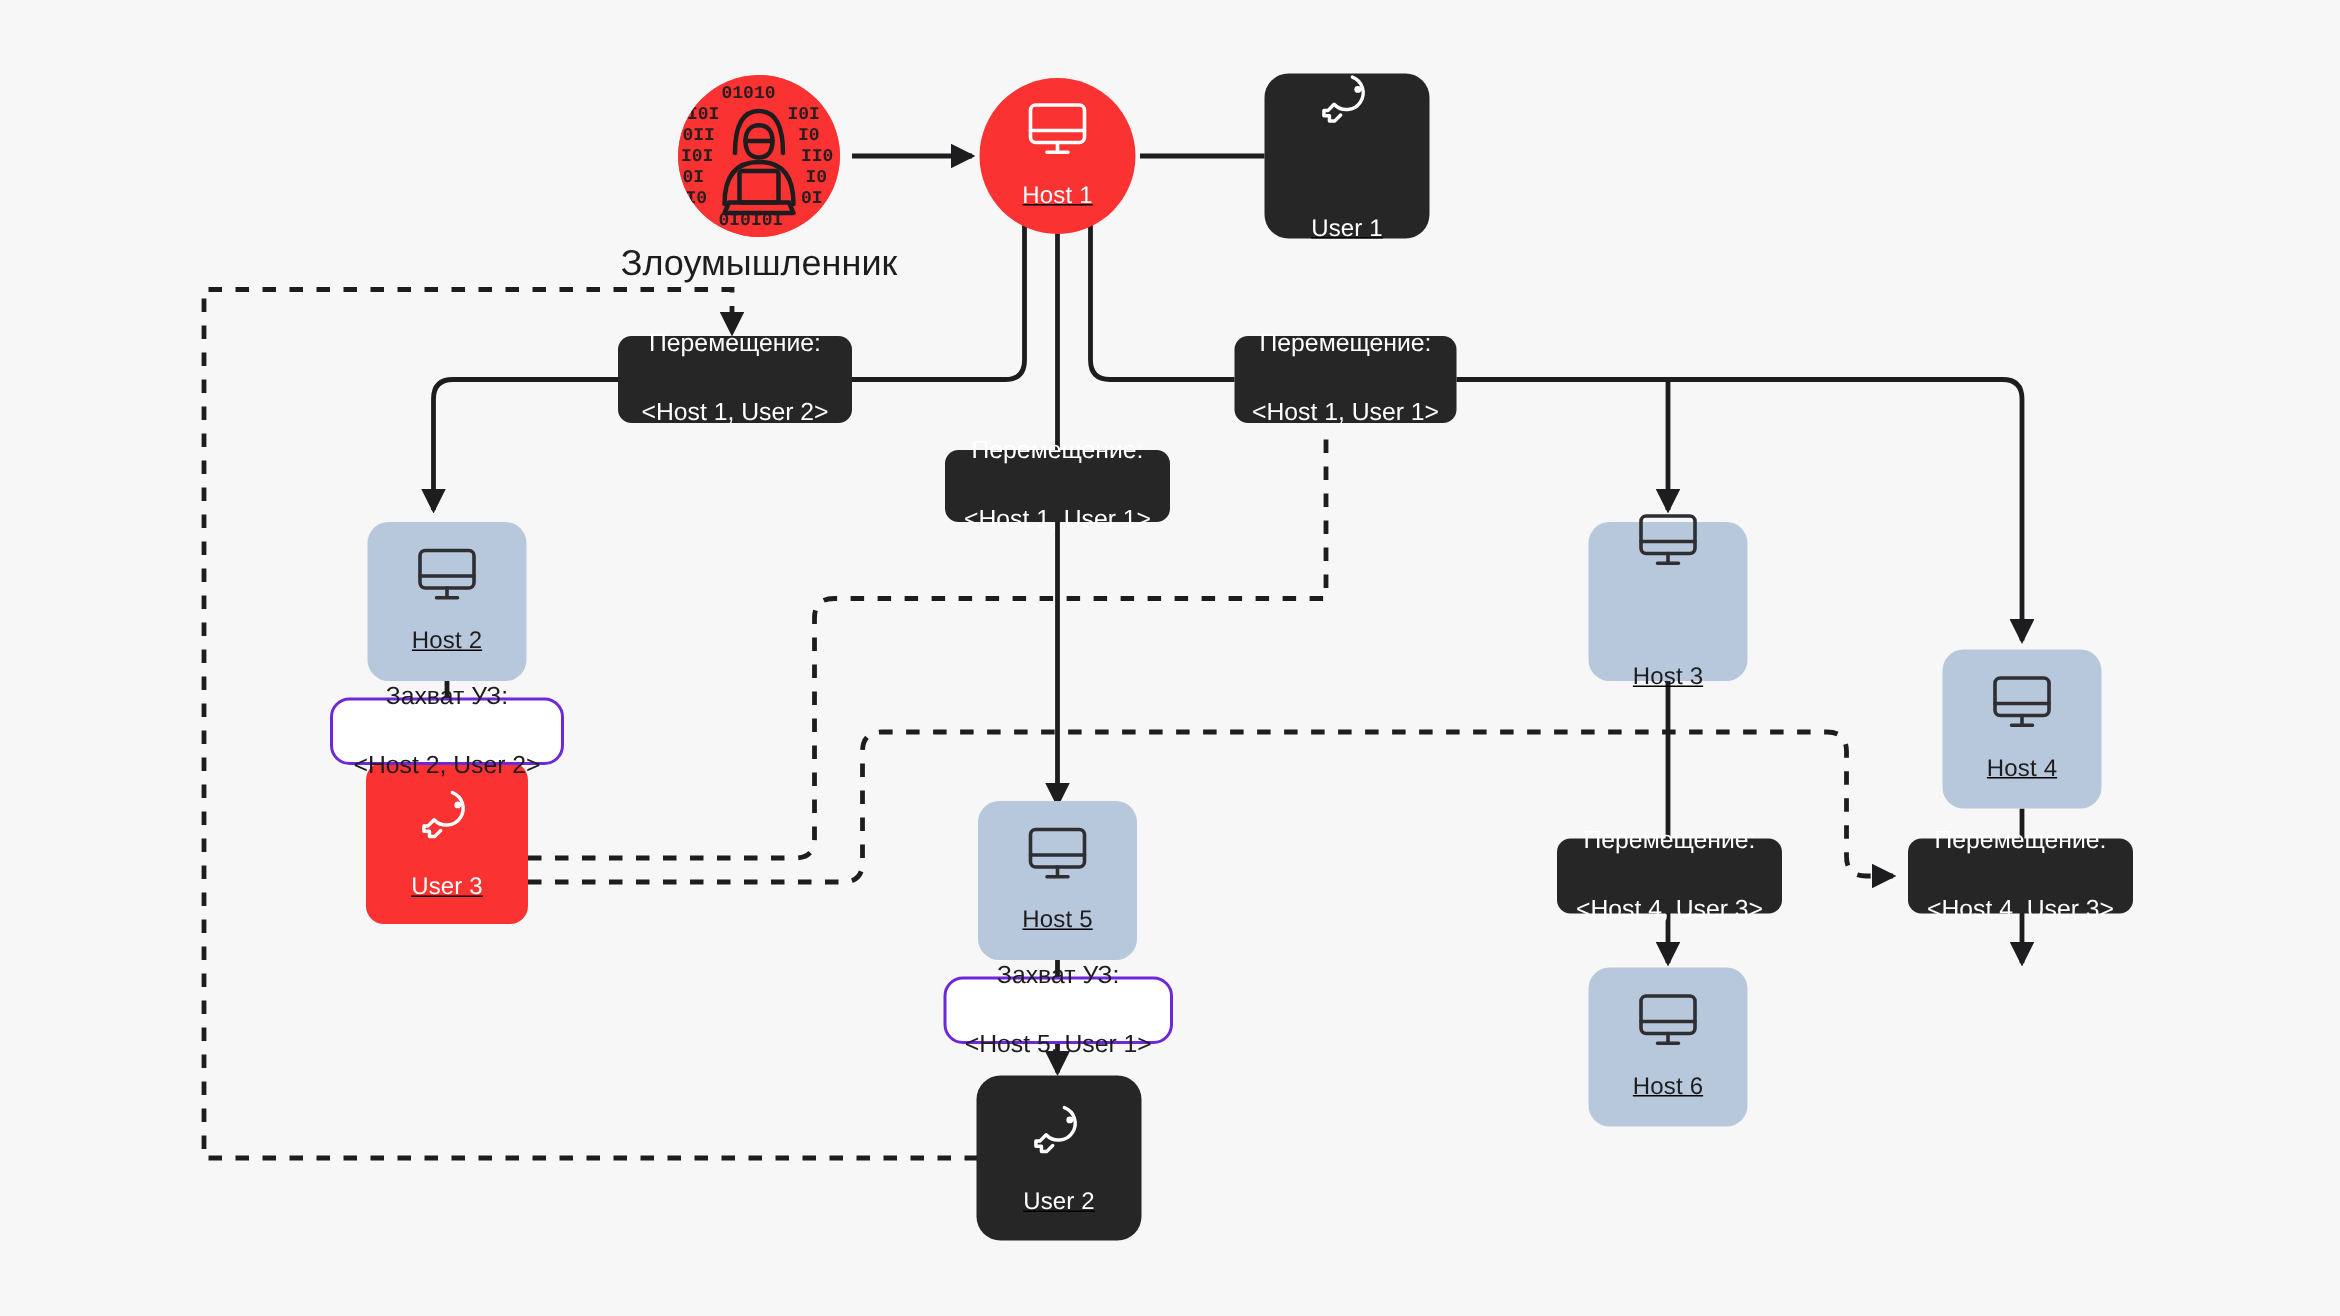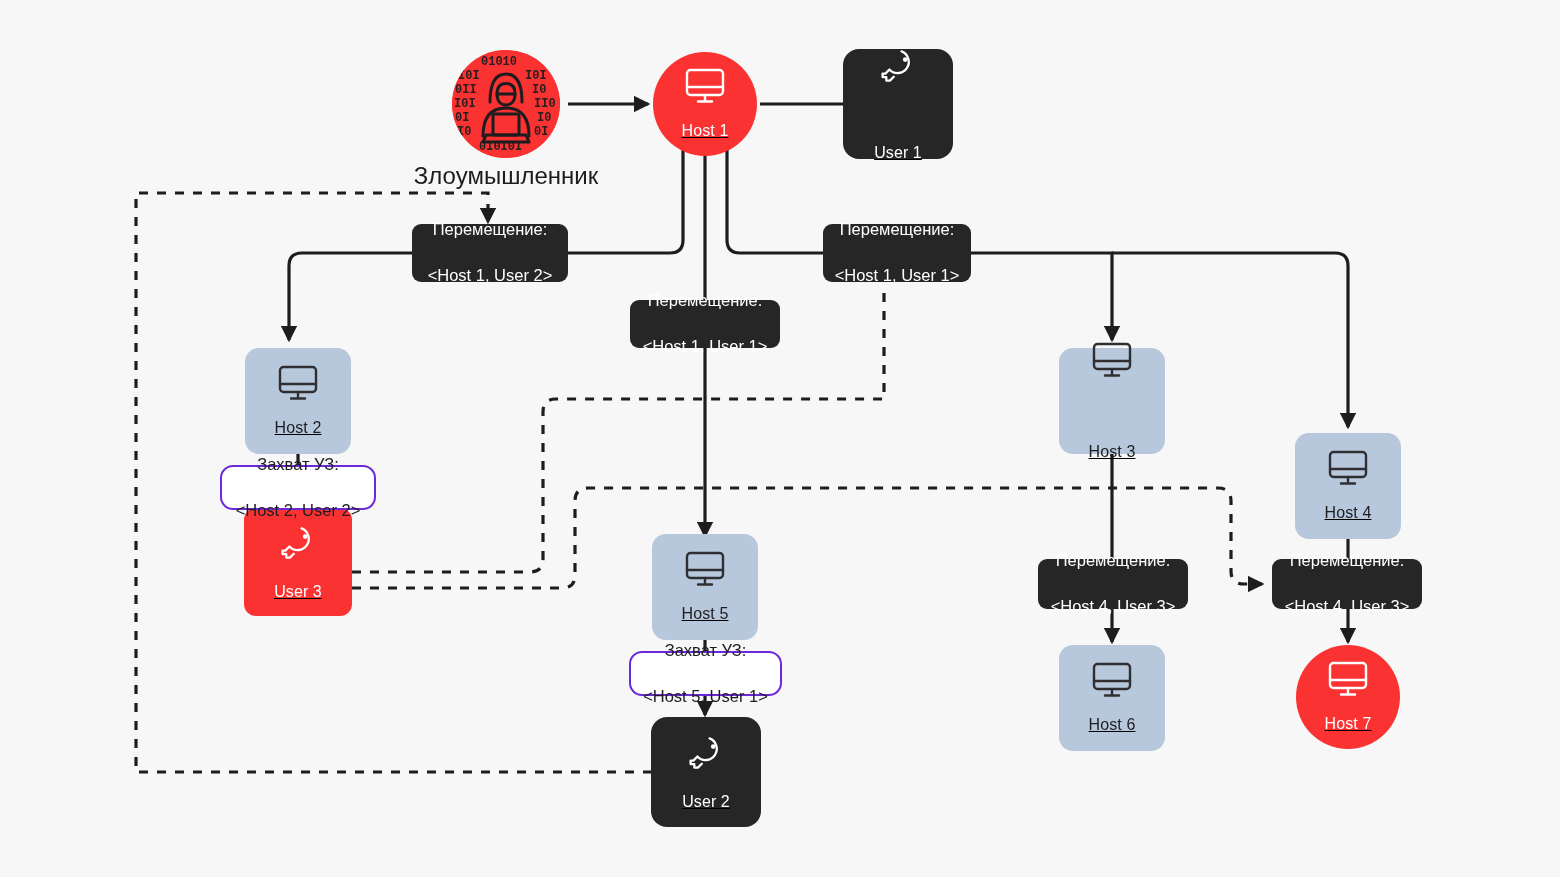--- a/index.html
+++ b/index.html
@@ -298,30 +298,20 @@
     <span class="glyph">
       <svg width="40" height="36" viewBox="0 0 40 36" fill="none" stroke="#2e2e33" stroke-width="2.4" stroke-linejoin="round" stroke-linecap="round">
         <rect x="2" y="2" width="36" height="25" rx="3.5"></rect>
         <path d="M2,19 L38,19"></path>
         <path d="M20,27 L20,33 M13,33.5 L27,33.5"></path>
       </svg>
     </span>
     <span class="cap">Host 4</span>
   </div>
 
-  <div class="node circle-red" style="left:1296px; top:645px;">
-    <span class="glyph">
-      <svg width="40" height="36" viewBox="0 0 40 36" fill="none" stroke="#ffffff" stroke-width="2.4" stroke-linejoin="round" stroke-linecap="round">
-        <rect x="2" y="2" width="36" height="25" rx="3.5"></rect>
-        <path d="M2,19 L38,19"></path>
-        <path d="M20,27 L20,33 M13,33.5 L27,33.5"></path>
-      </svg>
-    </span>
-    <span class="cap">Host 7</span>
-  </div>
 
   <div class="lbl lbl-dark" style="left:412px; top:224px; width:156px; height:58px;">
     <span class="l1">Перемещение:</span>
     <span class="l2">&lt;Host 1, User 2&gt;</span>
   </div>
 
   <div class="lbl lbl-dark" style="left:823px; top:224px; width:148px; height:58px;">
     <span class="l1">Перемещение:</span>
     <span class="l2">&lt;Host 1, User 1&gt;</span>
   </div>

